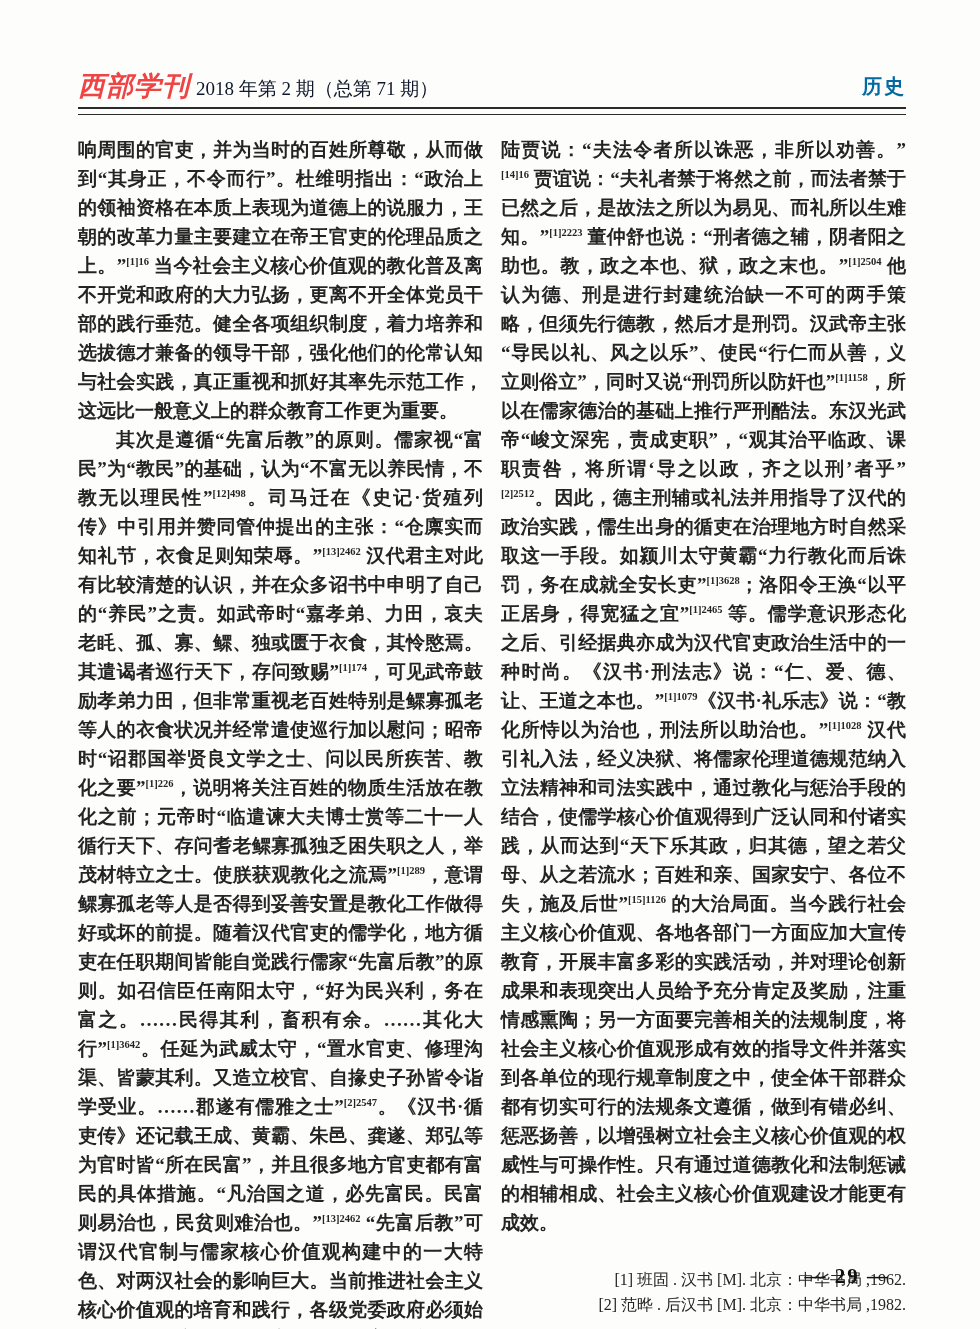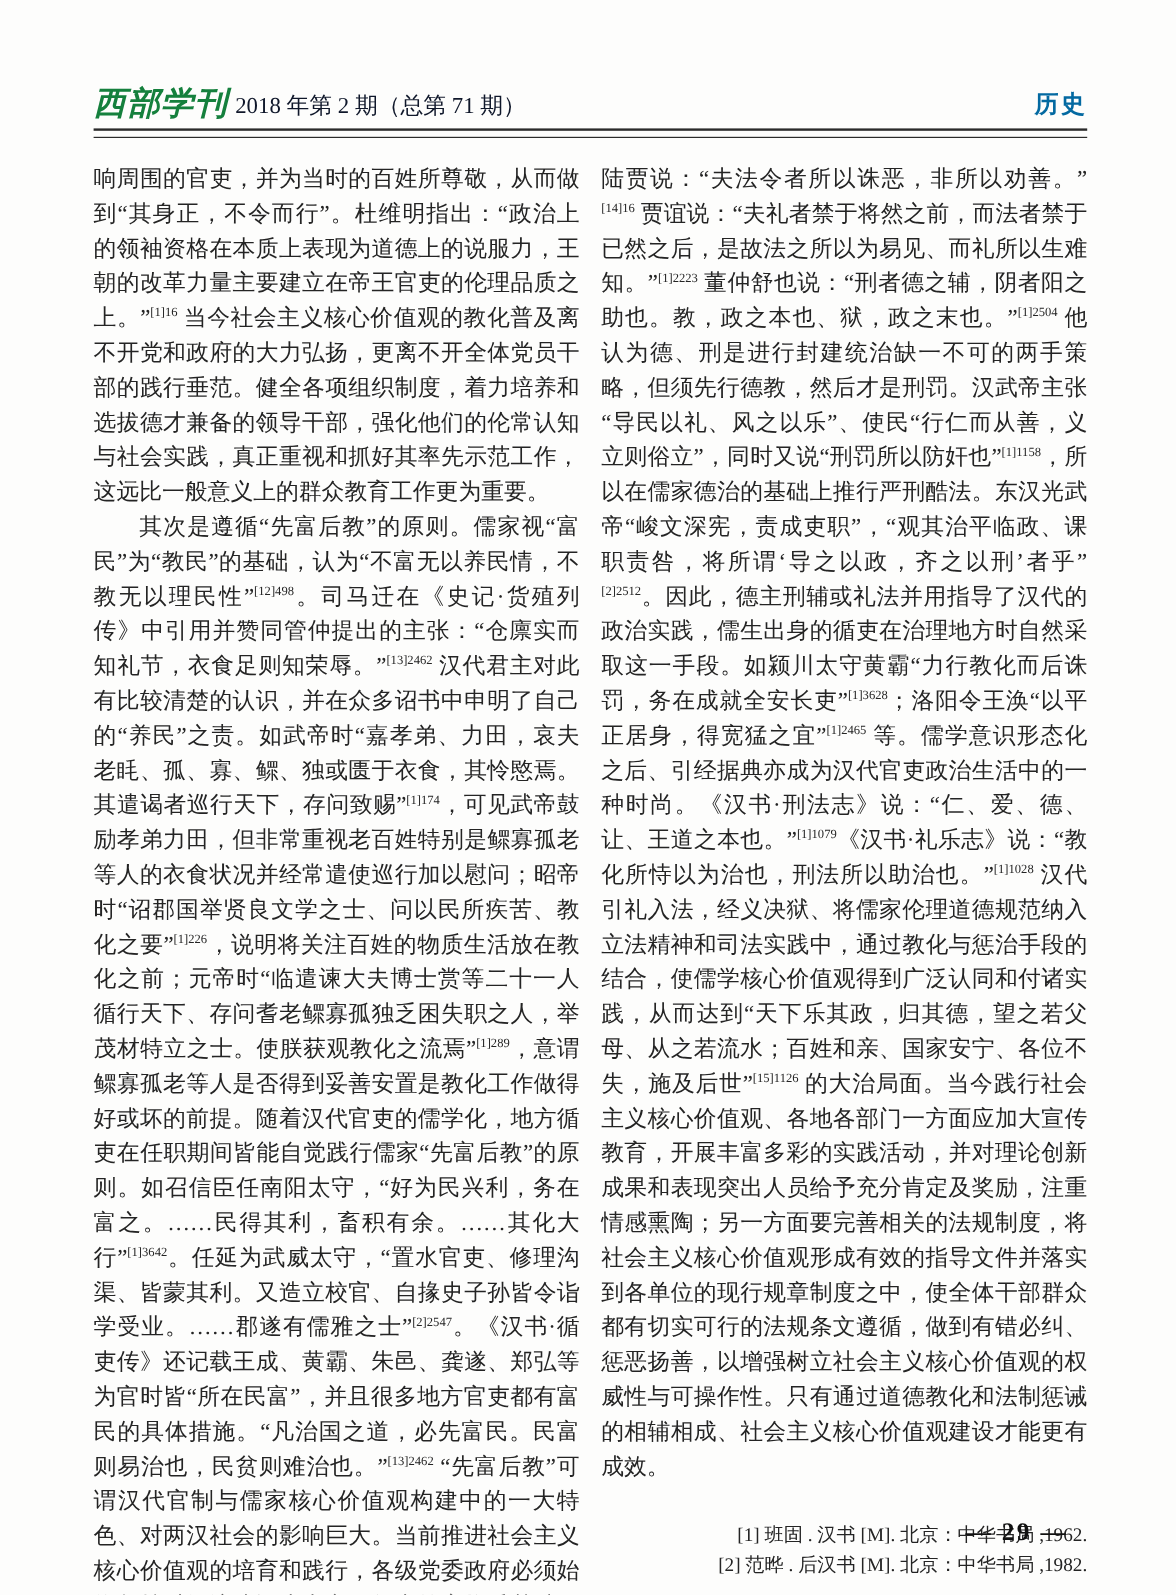--- a/index.html
+++ b/index.html
@@ -20,21 +20,21 @@
   
   .hdr{
     display:flex;justify-content:space-between;align-items:flex-end;
     height:30px;
   }
   .hdr-left{display:flex;align-items:flex-end;gap:6px;}
   .brand{
     font-weight:bold;font-style:italic;
     font-size:27px;line-height:1;
     letter-spacing:1px;
-    color:#15803d;
+    color:#ef4444;
   }
   .issue{
     font-size:19px;line-height:1.15;
     color:#0f172a;
   }
   .section{
     font-size:20px;font-weight:bold;color:#0369a1;
     letter-spacing:2px;
   }
   .rule{
@@ -49,21 +49,21 @@
     gap:18px;
     margin-top:20px;
   }
   .col{
     width:405px;
     text-align:justify;
     font-size:19px;
     line-height:29px;
     color:#242424;
   }
-  .para{margin:0;}
+  .para{margin:0;font-weight:bold;}
   .para.indent{text-indent:2em;}
   sup{
     font-size:10.5px;
     line-height:0;
     vertical-align:super;
     letter-spacing:0;
   }
   
   .refs{margin-top:30px;}
   .refs-heading{

